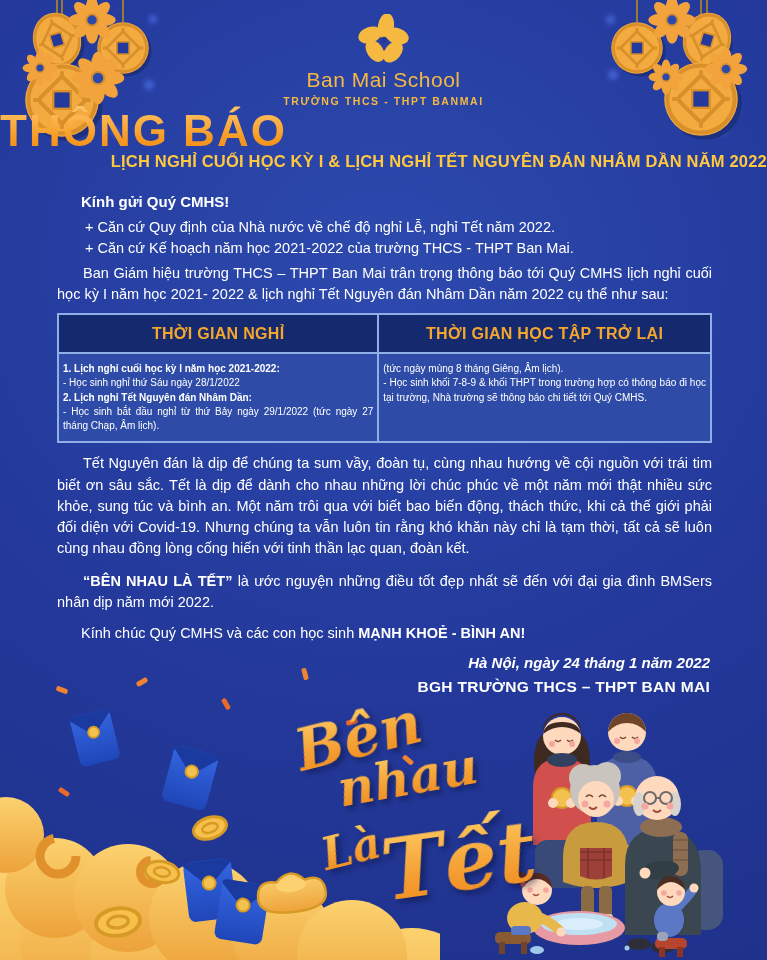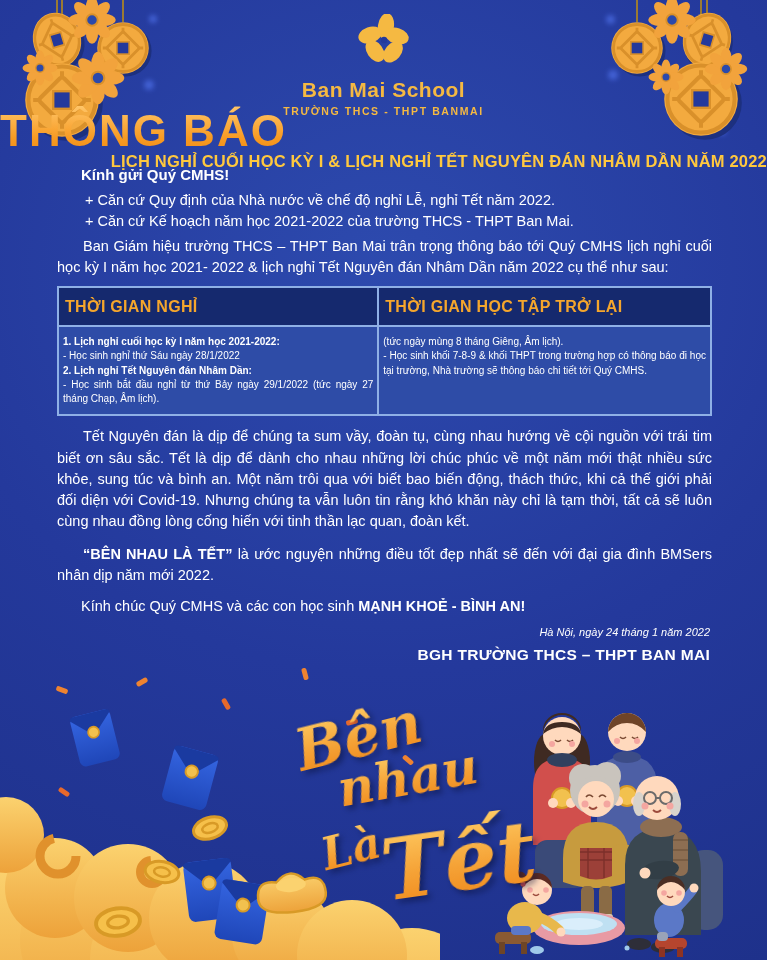--- a/index.html
+++ b/index.html
@@ -7,49 +7,49 @@
     position:relative;width:767px;height:960px;overflow:hidden;
     background:radial-gradient(140% 100% at 50% 28%, #2d4aae 0%, #24399c 42%, #1b2d82 100%);
     font-family:"Liberation Sans",sans-serif;color:#fff;
   }
   svg{display:block}
   .abs{position:absolute}
   .glow{position:absolute;border-radius:50%;background:#4868de;filter:blur(2.5px);opacity:.85}
 
   
   .logo{position:absolute;top:14px;left:0;right:0;text-align:center;z-index:3}
-  .logo-name{font-size:21px;font-weight:bold;color:#f5b942;letter-spacing:.5px;margin-top:12px}
+  .logo-name{font-size:21px;font-weight:normal;color:#f5b942;letter-spacing:.5px;margin-top:2px}
   .logo-sub{font-size:10.5px;font-weight:bold;color:#f5b942;letter-spacing:1.6px;margin-top:3px}
 
   
   .title{position:absolute;top:106px;left:0;width:100%;text-align:left;z-index:3;
     font-size:44px;font-weight:900;letter-spacing:2px;
     background:linear-gradient(180deg,#ffc568 0%,#f79a22 65%,#ef8a15 100%);
     -webkit-background-clip:text;background-clip:text;color:transparent;}
   .subtitle{position:absolute;top:152px;left:0;width:100%;text-align:right;z-index:3;
     font-size:16.5px;font-weight:bold;color:#ffc83e;letter-spacing:.2px}
 
   
-  .content{position:absolute;left:57px;right:55px;top:164px;z-index:3;font-size:14.5px;line-height:1.45}
+  .content{position:absolute;left:57px;right:55px;top:191px;z-index:3;font-size:14.5px;line-height:1.45}
   .greeting{font-weight:bold;margin:0 0 4px 24px;font-size:15px}
   .basis{margin-left:28px}
   .intro{margin-top:4px;text-align:justify;text-indent:26px}
 
   .notice-table{margin-top:8px;border:2px solid #8fb0e6;display:grid;grid-template-columns:49.2% 50.8%;background:#2e4ca7}
-  .th{background:#15296e;color:#f5a62c;font-weight:bold;text-align:left;padding:7px 6px;font-size:16px;border-bottom:2px solid #8fb0e6;letter-spacing:.3px}
+  .th{background:#15296e;color:#f5a62c;font-weight:bold;text-align:center;padding:7px 6px;font-size:16px;border-bottom:2px solid #8fb0e6;letter-spacing:.3px}
   .th.l,.td.l{border-right:2px solid #8fb0e6}
   .td{padding:8px 4px;font-size:10px;line-height:1.43;text-align:justify}
   .tline.b{font-weight:bold}
 
   .para{margin-top:10px;text-align:justify;text-indent:26px}
   .para + .para{margin-top:12px}
   .seg-b{font-weight:bold}
   .wish{margin-top:10px;margin-left:24px}
   .sign{margin-top:8px;text-align:right;padding-right:2px}
-  .place-date{font-style:italic;font-weight:normal;font-size:11px}
+  .place-date{font-style:italic;font-weight:bold;font-size:15px}
   .signer{font-weight:bold;font-size:15.5px;letter-spacing:.3px;margin-top:3px}
 
   
   .script{position:absolute;z-index:5;font-family:"DejaVu Serif",serif;font-style:italic;font-weight:bold;
     background:linear-gradient(180deg,#ffce66 0%,#f5a236 55%,#ee8517 100%);
     -webkit-background-clip:text;background-clip:text;color:transparent;
     filter:drop-shadow(3px 4px 3px rgba(8,16,60,.55));transform-origin:left center;white-space:nowrap}
   .w1{left:296px;top:718px;font-size:58px;transform:rotate(-14deg)}
   .w2{left:338px;top:760px;font-size:50px;transform:rotate(-10deg)}
   .w3{left:322px;top:830px;font-size:44px;transform:rotate(-14deg)}

